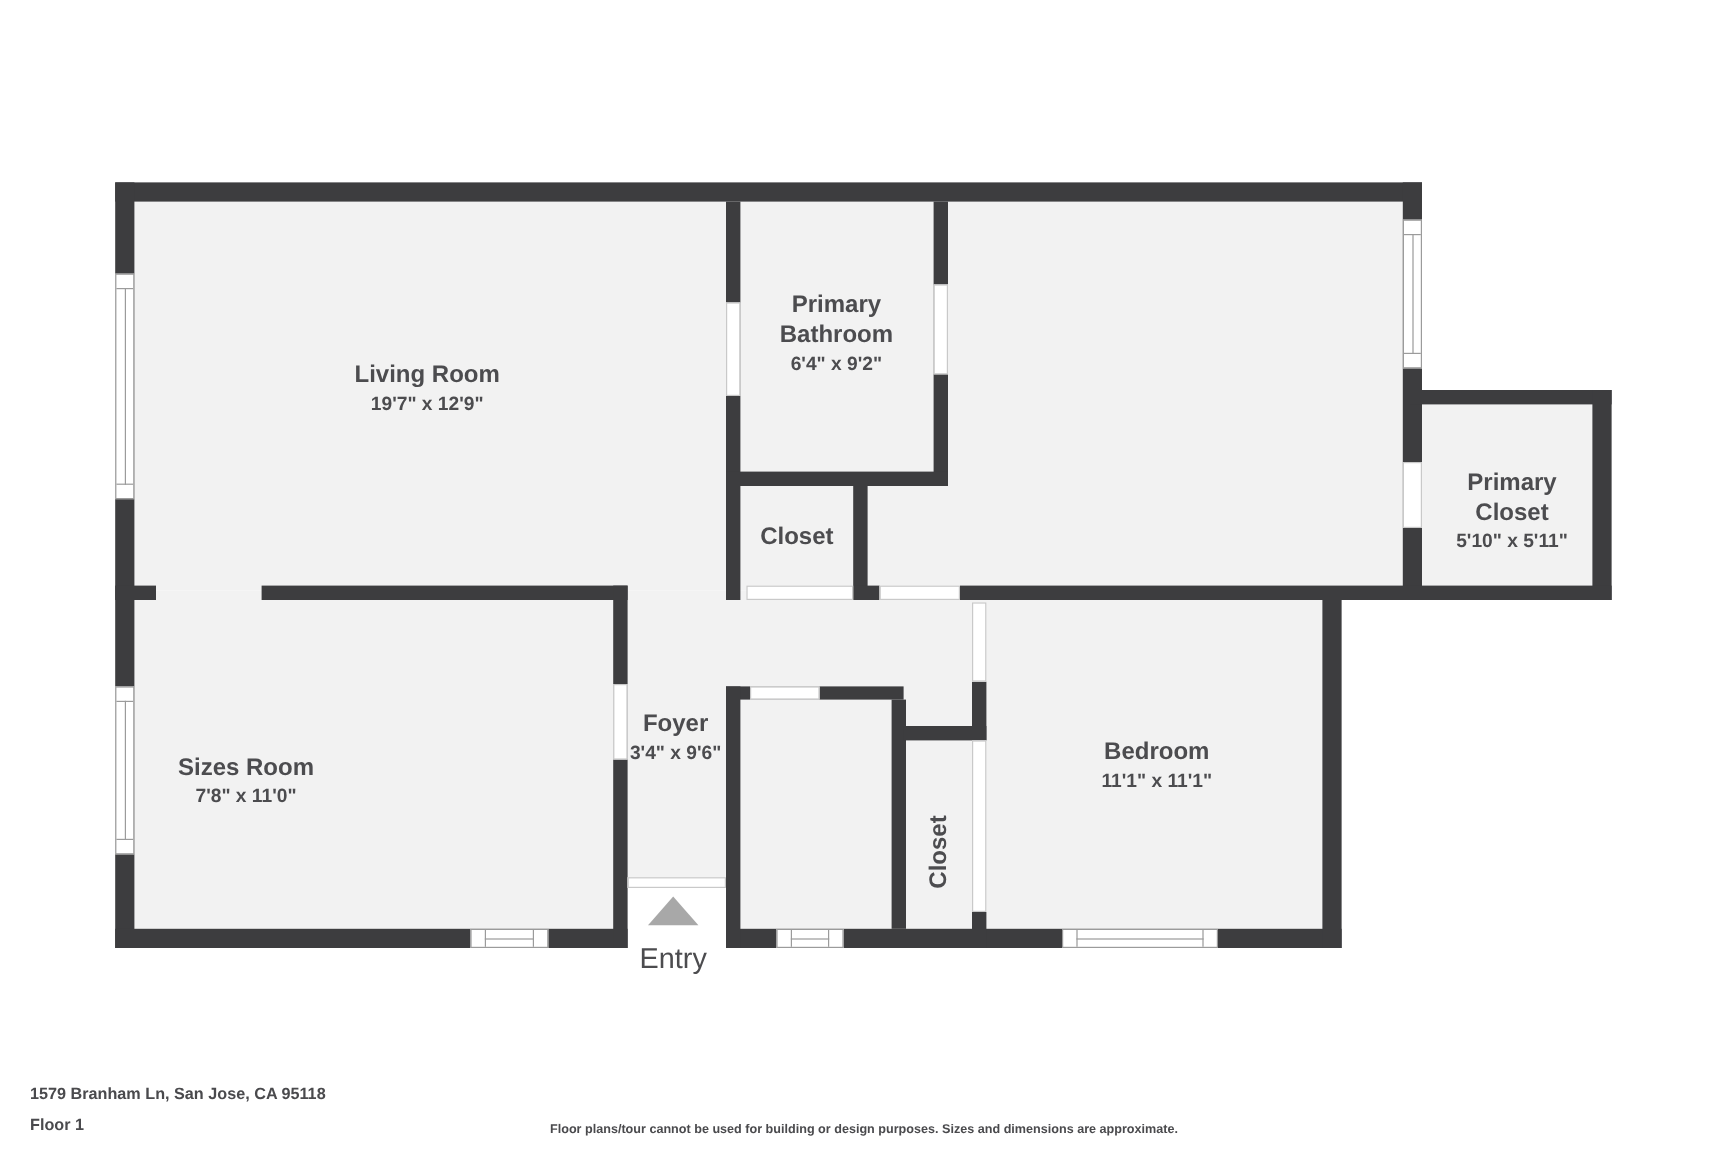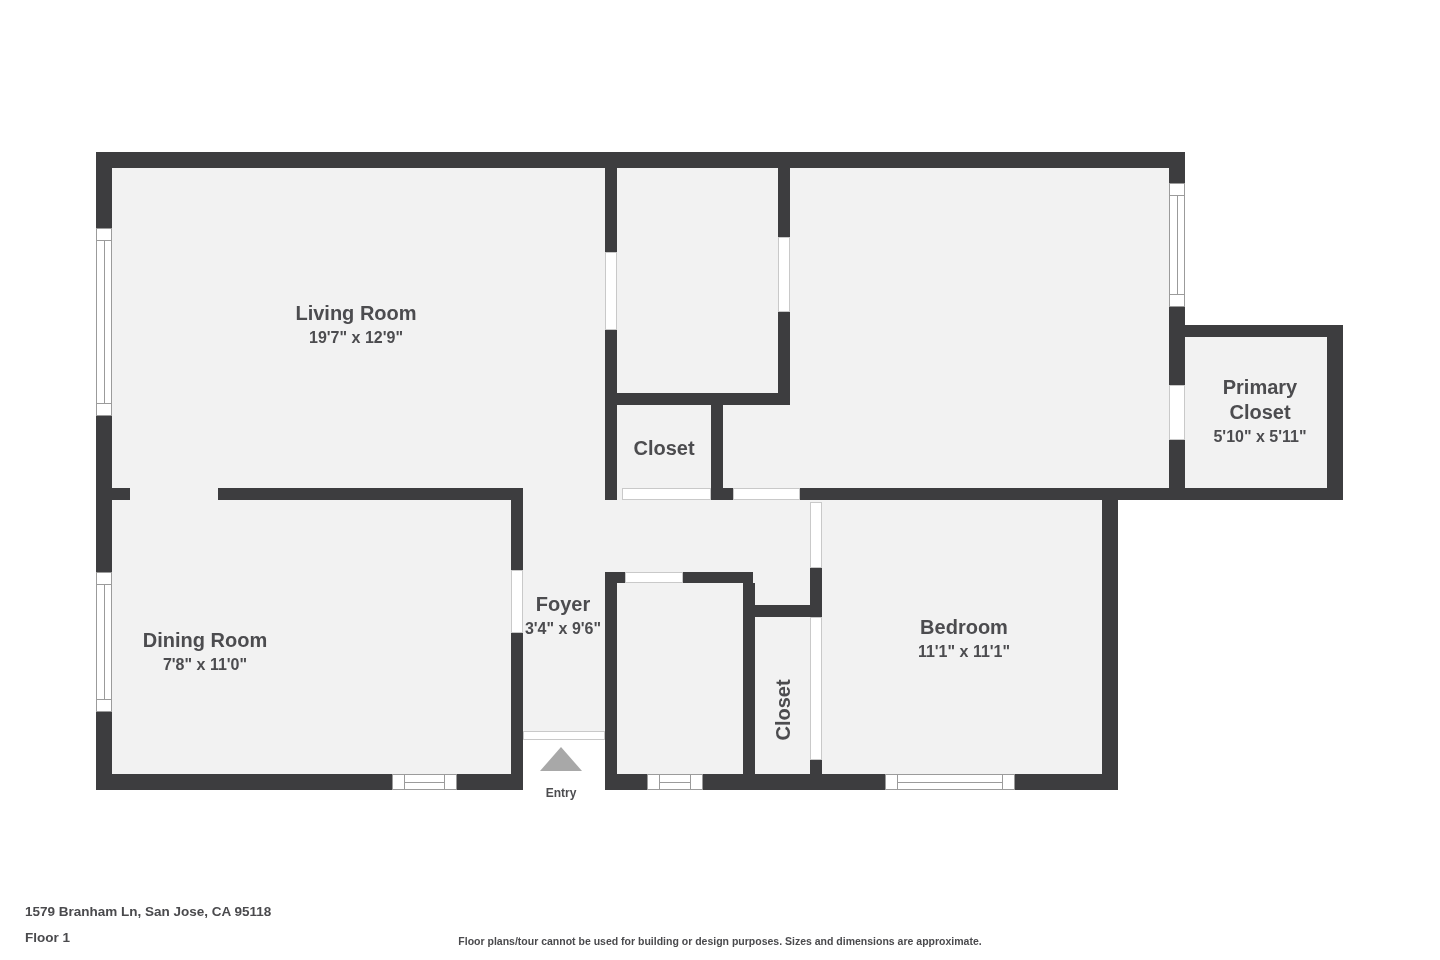--- a/index.html
+++ b/index.html
@@ -34,21 +34,21 @@
   .room-name{font-size:20px;font-weight:700;}
   .room-dims{font-size:16px;font-weight:700;margin-top:2px;}
   .room-label.rot{transform:translate(-50%,-50%) rotate(-90deg);white-space:nowrap;}
   .entry-arrow{
     position:absolute;width:0;height:0;
     border-left:21px solid transparent;border-right:21px solid transparent;
     border-bottom:24px solid var(--entry_arrow);
   }
   .entry-label{
     position:absolute;transform:translateX(-50%);
-    font-size:12px;font-weight:700;color:var(--label_text);
+    font-size:24px;font-weight:400;color:var(--label_text);
   }
   .footer-address,.footer-floor{
     position:absolute;font-size:13.5px;font-weight:700;color:#4a4a4d;
   }
   .footer-disclaimer{
     position:absolute;left:0;width:1440px;text-align:center;
     font-size:10.5px;font-weight:700;color:#4a4a4d;
   }
 </style>
 </head>
@@ -114,33 +114,37 @@
     </div>
   <div class="window v" style="left:1169px;top:183px;width:16px;height:124px">
       <i></i>
     </div>
 
   <div class="room-label" style="left:356px;top:324px;width:220px">
     <div class="room-name">Living Room</div>
     <div class="room-dims">19'7" x 12'9"</div>
   </div>
 
+  <div class="room-label" style="left:697px;top:278px;width:130px">
+    <div class="room-name">Primary Bathroom</div>
+    <div class="room-dims">6'4" x 9'2"</div>
+  </div>
 
 
-  <div class="room-label" style="left:1260px;top:411px;width:120px">
+  <div class="room-label" style="left:1260px;top:426px;width:120px">
     <div class="room-name">Primary Closet</div>
     <div class="room-dims">5'10" x 5'11"</div>
   </div>
 
   <div class="room-label" style="left:664px;top:448px;width:110px">
     <div class="room-name">Closet</div>
   </div>
 
   <div class="room-label" style="left:205px;top:651px;width:190px">
-    <div class="room-name">Dining Room</div>
+    <div class="room-name">Sizes Room</div>
     <div class="room-dims">7'8" x 11'0"</div>
   </div>
 
 
   <div class="room-label" style="left:563px;top:615px;width:120px">
     <div class="room-name">Foyer</div>
     <div class="room-dims">3'4" x 9'6"</div>
   </div>
 
 

